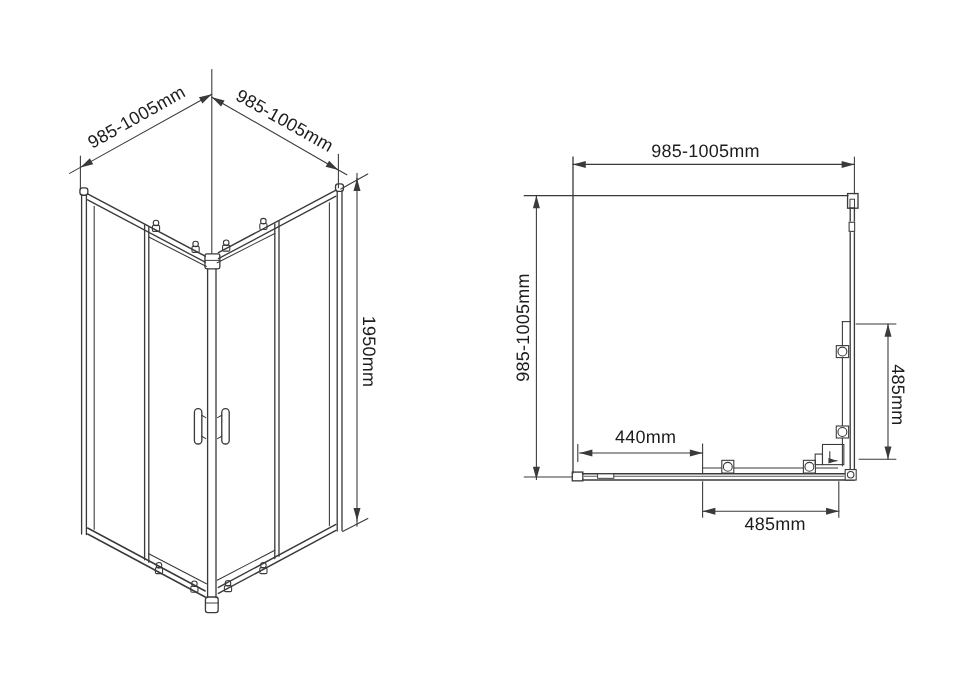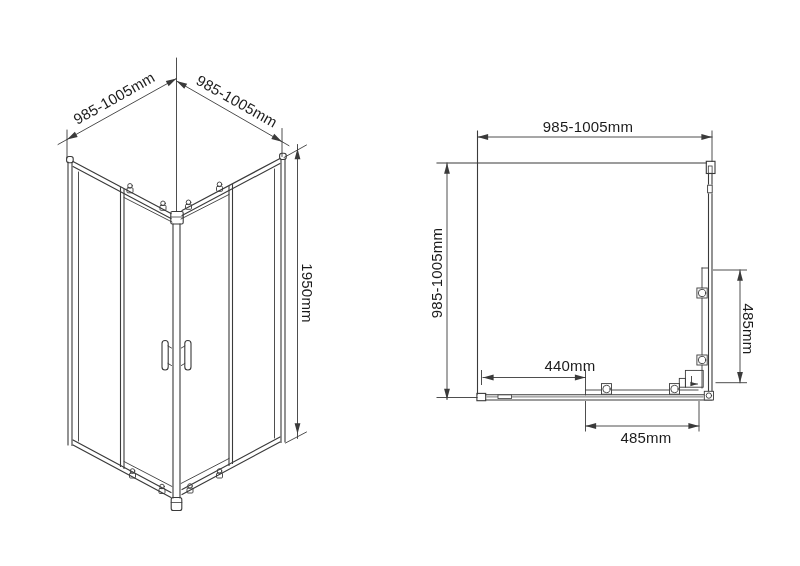--- a/index.html
+++ b/index.html
@@ -196,17 +196,17 @@
       <path d="M740,270 V382.7" marker-start="url(#arr)" marker-end="url(#arr)"></path>
     </g>
   </g>
 </svg>
 
 <div class="dim-label" style="left:114px;top:98px;--r:-29.5deg;">985-1005mm</div>
 <div class="dim-label" style="left:237px;top:101px;--r:29.5deg;">985-1005mm</div>
 <div class="dim-label" style="left:307px;top:293px;--r:90deg;">1950mm</div>
 <div class="dim-label" style="left:588px;top:126px;">985-1005mm</div>
 <div class="dim-label" style="left:436px;top:273px;--r:-90deg;">985-1005mm</div>
-<div class="dim-label" style="left:570px;top:365px;">440mm</div>
+<div class="dim-label" style="left:538px;top:365px;">440mm</div>
 <div class="dim-label" style="left:646px;top:437px;">485mm</div>
 <div class="dim-label" style="left:748px;top:329px;--r:90deg;">485mm</div>
 
 </div>
 
 </body></html>

